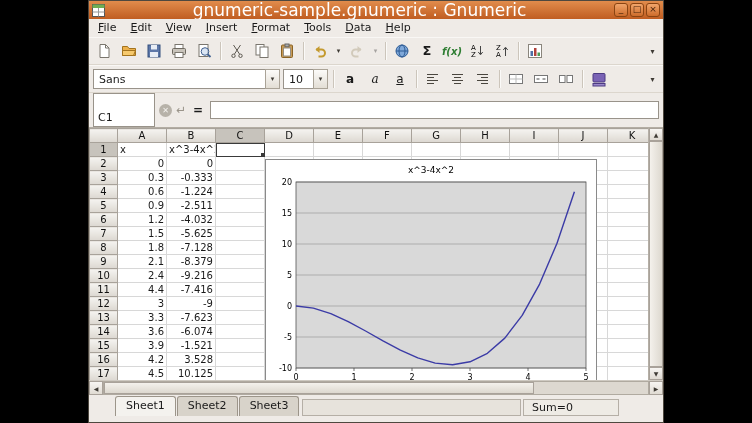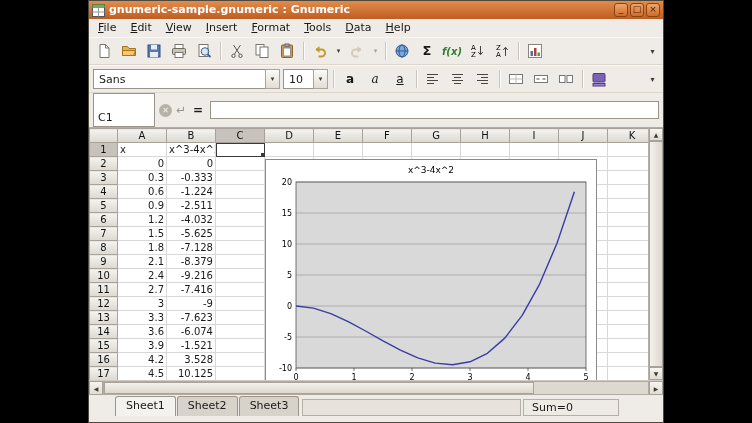--- a/index.html
+++ b/index.html
@@ -5,21 +5,21 @@
   html,body{margin:0;padding:0;}
   body{width:752px;height:423px;background:#000;position:relative;overflow:hidden;
        font-family:"DejaVu Sans",sans-serif;-webkit-font-smoothing:antialiased;}
   .window{position:absolute;left:88px;top:0;width:576px;height:423px;box-sizing:border-box;
           background:#efebe7;border:1px solid #4e483f;display:flex;flex-direction:column;
           font-size:11px;color:#1a1a1a;}
   
   .titlebar{flex:0 0 18px;display:flex;align-items:center;gap:4px;padding:0 3px;
             background:linear-gradient(#e18c4c,#c05d21);}
   .win-icon{width:13px;height:13px;display:inline-block;}
-  .title-text{flex:1;text-align:left;color:#fff;font-weight:bold;font-size:11px;
+  .title-text{flex:1;text-align:center;color:#fff;font-weight:normal;font-size:17px;
               line-height:18px;white-space:nowrap;overflow:hidden;}
   .win-btns{display:flex;gap:2px;}
   .wbtn{width:14px;height:14px;box-sizing:border-box;border:1px solid #8a4412;border-radius:3px;
         background:linear-gradient(#f1a56b,#cd6c2b);color:#45220a;font-size:9px;line-height:11px;
         text-align:center;overflow:hidden;}
   
   .menubar{flex:0 0 18px;display:flex;align-items:center;padding:0 2px;}
   .menu-item{display:inline-block;padding:1px 7px 2px;}
   .menu-item::first-letter{text-decoration:underline;}
   
@@ -495,21 +495,21 @@
             <td class=""></td>
             <td class=""></td>
             <td class=""></td>
             <td class=""></td>
             <td class=""></td>
             <td class=""></td>
             <td class=""></td>
           </tr>
           <tr>
             <th class="rh">11</th>
-            <td class="num">2.7</td>
+            <td class="num">4.4</td>
             <td class="num">-7.416</td>
             <td class=""></td>
             <td class=""></td>
             <td class=""></td>
             <td class=""></td>
             <td class=""></td>
             <td class=""></td>
             <td class=""></td>
             <td class=""></td>
             <td class=""></td>

